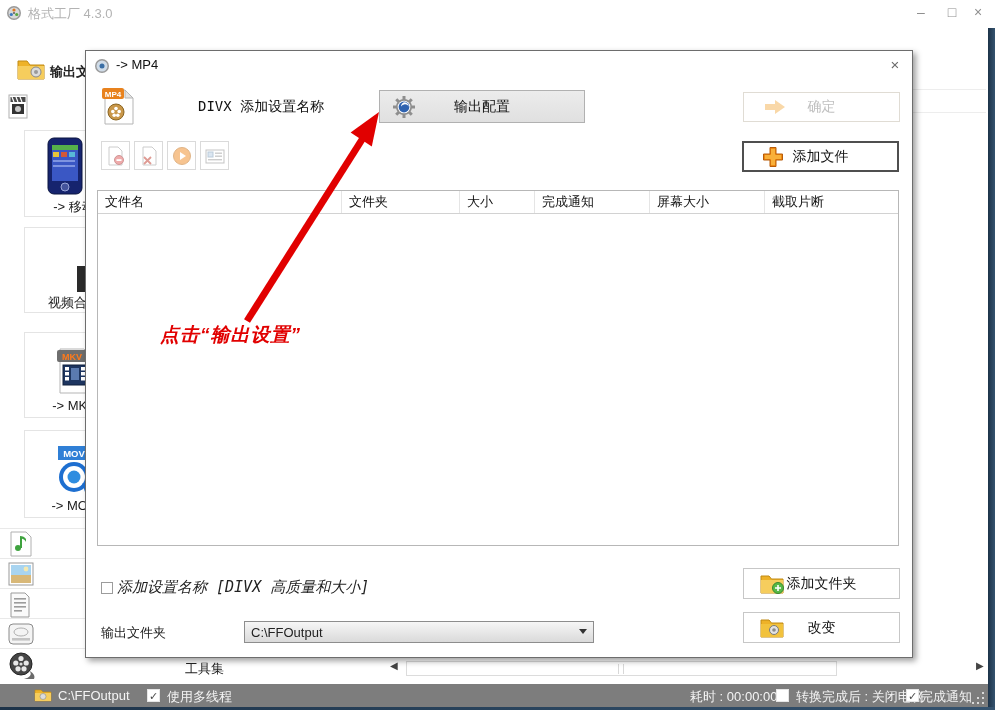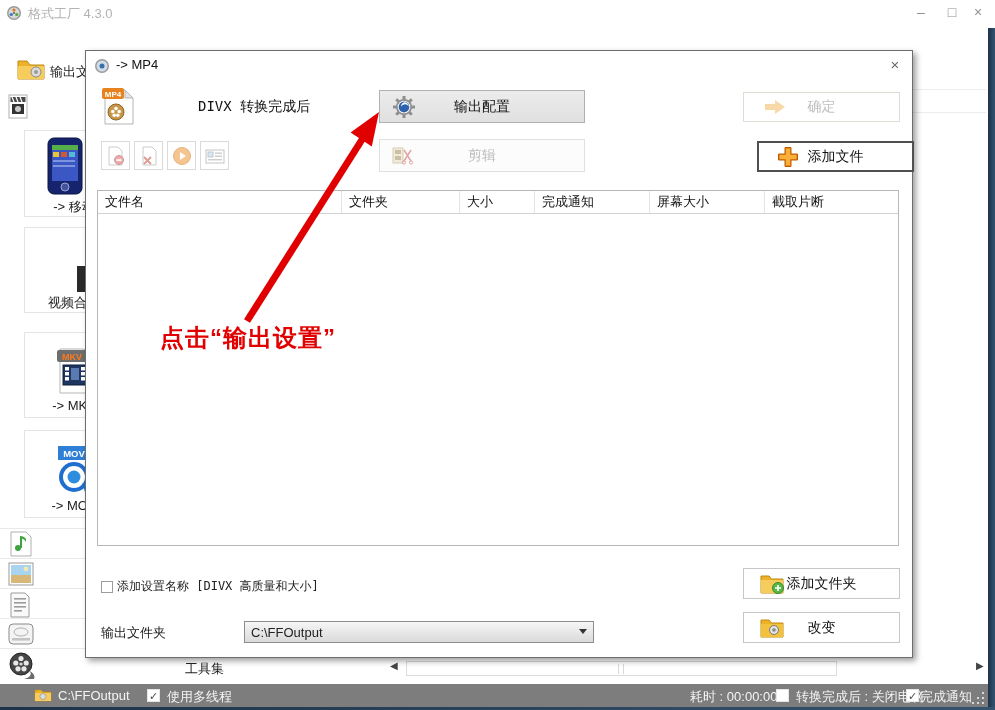--- a/index.html
+++ b/index.html
@@ -32,48 +32,48 @@
 
   
   #dialog { position:absolute; left:85px; top:50px; width:828px; height:608px; background:#fff; border:1px solid #6d6d6d; box-shadow:3px 3px 6px rgba(0,0,0,.38); z-index:5; }
   #dialog-title { position:absolute; left:30px; top:6px; color:#111; }
   #dialog-close { position:absolute; left:798px; top:4px; width:22px; height:20px; text-align:center; line-height:20px; color:#6a6a6a; font-size:15px; }
   #preset-name { position:absolute; left:112px; top:47px; font-family:"DejaVu Sans Mono",monospace; font-size:14px; color:#111; }
   .dlg-btn { position:absolute; display:flex; align-items:center; justify-content:center; font-size:14px; }
   #btn-output-config { left:293px; top:39px; width:206px; height:33px; background:linear-gradient(#ececec,#e0e0e0); border:1px solid #b1b1b1; color:#111; }
   #btn-clip { left:293px; top:88px; width:206px; height:33px; background:#fcfcfc; border:1px solid #e0e0e0; color:#bcbcbc; }
   #btn-ok { left:657px; top:41px; width:157px; height:30px; background:#fff; border:1px solid #e0dcd4; color:#c0c0c0; }
-  #btn-add-file { left:671px; top:90px; width:157px; height:31px; background:#fff; border:2px solid #4f4f4f; color:#141414; }
+  #btn-add-file { left:656px; top:90px; width:157px; height:31px; background:#fff; border:2px solid #4f4f4f; color:#141414; }
   #btn-add-folder { left:657px; top:517px; width:157px; height:31px; background:#fff; border:1px solid #c7c7c7; color:#141414; }
   #btn-change { left:657px; top:561px; width:157px; height:31px; background:#fff; border:1px solid #c7c7c7; color:#141414; }
   .btn-icon { position:absolute; left:12px; top:50%; transform:translateY(-50%); }
   .mini-btn { position:absolute; top:90px; width:29px; height:29px; border:1px solid #dadada; background:#fff; }
   .mini-btn svg { position:absolute; left:4px; top:4px; opacity:.5; }
 
   #file-table { position:absolute; left:11px; top:139px; width:802px; height:356px; border:1px solid #b7b7b7; background:#fff; }
   #table-header { display:flex; height:23px; border-bottom:1px solid #d2d2d2; }
   .th { border-right:1px solid #e5e5e5; padding-left:7px; line-height:22px; color:#111; overflow:hidden; white-space:nowrap; }
 
   #add-setting-row { position:absolute; left:15px; top:527px; display:flex; align-items:center; }
   #add-setting-checkbox { width:12px; height:12px; border:1px solid #9c9c9c; background:#fff; margin-right:4px; font-size:10px; line-height:11px; text-align:center; color:#444; }
-  #add-setting-label { font-family:"DejaVu Sans Mono",monospace; font-size:12px; }
+  #add-setting-label { font-family:"DejaVu Sans Mono",monospace; font-size:15px;font-style:italic; }
   #output-folder-label { position:absolute; left:15px; top:573px; }
   #output-folder-combo { position:absolute; left:158px; top:570px; width:350px; height:22px; background:linear-gradient(#f6f6f6,#dadada); border:1px solid #8d8d8d; }
   #output-folder-value { position:absolute; left:6px; top:3px; }
   #combo-arrow { position:absolute; right:6px; top:7px; width:0; height:0; border-left:4px solid transparent; border-right:4px solid transparent; border-top:5px solid #333; }
 
   
   #toolset-label { position:absolute; left:185px; top:660px; color:#222; }
   #hscroll-thumb { position:absolute; left:406px; top:661px; width:431px; height:15px; background:#fff; border:1px solid #dcdcdc; }
   .hscroll-arrow { position:absolute; top:660px; font-size:10px; color:#444; }
   .faint-line { position:absolute; background:#ededed; }
 
   
   #annotation-svg { position:absolute; left:0; top:0; z-index:9; pointer-events:none; }
-  #annotation-text { position:absolute; left:160px; top:322px; z-index:9; font-size:24px; font-weight:bold; letter-spacing:1px; color:#e10000; pointer-events:none; }
+  #annotation-text { position:absolute; left:160px; top:322px; z-index:9; font-size:19px; font-weight:bold; letter-spacing:1px; color:#e10000; pointer-events:none;font-style:italic; }
 </style>
 </head>
 <body>
 
 <div id="screen">
   <div id="app">
 
     <div id="titlebar">
       <svg class="abs" style="left:6px;top:5px" width="16" height="16" viewBox="0 0 16 16">
         <circle cx="8" cy="8" r="7" fill="#9a9a9a"></circle>
@@ -90,21 +90,21 @@
     </div>
 
 
     <div class="abs" style="left:10px;top:55px;width:120px;height:30px">
       <svg class="abs" style="left:6px;top:2px" width="30" height="24" viewBox="0 0 30 24">
         <path d="M2 4 h9 l3 4 h14 v14 H2z" fill="#eeb228" stroke="#c08a14"></path>
         <path d="M2 9 h26 v13 H2z" fill="#f6cd5d"></path>
         <circle cx="20" cy="15" r="5" fill="#dcdcdc" stroke="#8a8a8a"></circle>
         <circle cx="20" cy="15" r="2" fill="#9a9a9a"></circle>
       </svg>
-      <span class="abs" style="left:40px;top:8px;font-weight:normal">输出文</span>
+      <span class="abs" style="left:40px;top:8px;font-weight:bold">输出文</span>
     </div>
 
     <div class="abs" style="left:8px;top:94px;width:26px;height:28px">
       <svg width="22" height="26" viewBox="0 0 22 26">
         <rect x="1" y="1" width="18" height="23" fill="#fff" stroke="#b0b0b0"></rect>
         <rect x="2.5" y="3" width="15" height="5" fill="#4a4a4a"></rect>
         <path d="M4 3 l2 5 M8 3 l2 5 M12 3 l2 5" stroke="#fff" stroke-width="1.2"></path>
         <rect x="4" y="10" width="12" height="10" fill="#333"></rect>
         <circle cx="10" cy="15" r="3" fill="#c8c8c8"></circle>
       </svg>
@@ -264,49 +264,38 @@
       <rect x="0" y="1" width="22" height="11" rx="2" fill="#e8821e"></rect>
       <text x="11" y="9.5" font-size="8" font-weight="bold" fill="#fff" text-anchor="middle">MP4</text>
       <circle cx="14" cy="25" r="8" fill="#c9974a" stroke="#8a6420"></circle>
       <circle cx="14" cy="21.5" r="1.8" fill="#fff"></circle>
       <circle cx="10.8" cy="24.5" r="1.8" fill="#fff"></circle>
       <circle cx="17.2" cy="24.5" r="1.8" fill="#fff"></circle>
       <circle cx="12.2" cy="28.2" r="1.8" fill="#fff"></circle>
       <circle cx="15.8" cy="28.2" r="1.8" fill="#fff"></circle>
     </svg>
 
-    <span id="preset-name">DIVX 转换完成后</span>
+    <span id="preset-name">DIVX 添加设置名称</span>
 
     <div id="btn-output-config" class="dlg-btn">
       <svg class="btn-icon" width="24" height="24" viewBox="0 0 24 24">
         <g fill="#8e8e8e">
           <rect x="10.5" y="1" width="3" height="22"></rect>
           <rect x="1" y="10.5" width="22" height="3"></rect>
           <rect x="10.5" y="1" width="3" height="22" transform="rotate(45 12 12)"></rect>
           <rect x="10.5" y="1" width="3" height="22" transform="rotate(-45 12 12)"></rect>
         </g>
         <circle cx="12" cy="12" r="8" fill="#8e8e8e"></circle>
         <circle cx="12" cy="12" r="6.3" fill="#fff"></circle>
         <circle cx="12" cy="12" r="5.4" fill="#2e62b0"></circle>
         <path d="M12 7.2 a4.8 4.8 0 0 1 4.8 4.8 a4 4 0 0 0 -4 -2.8 a4.4 4.4 0 0 0 -3.8 2.4 a4.8 4.8 0 0 1 3 -4.4z" fill="#fff"></path>
       </svg>
       <span>输出配置</span>
     </div>
 
-    <div id="btn-clip" class="dlg-btn">
-      <svg class="btn-icon" style="opacity:.45" width="22" height="20" viewBox="0 0 22 20">
-        <rect x="1" y="2" width="10" height="15" fill="#e6d6ae" stroke="#ab9560"></rect>
-        <rect x="3" y="4" width="6" height="4" fill="#8d7840"></rect>
-        <rect x="3" y="10" width="6" height="4" fill="#8d7840"></rect>
-        <path d="M12 4 L19 15 M19 4 L12 15" stroke="#c0392b" stroke-width="1.4"></path>
-        <circle cx="12" cy="16.5" r="1.6" fill="none" stroke="#c0392b"></circle>
-        <circle cx="19" cy="16.5" r="1.6" fill="none" stroke="#c0392b"></circle>
-      </svg>
-      <span>剪辑</span>
-    </div>
 
     <div id="btn-ok" class="dlg-btn">
       <svg class="btn-icon" style="left:20px;opacity:.45" width="22" height="16" viewBox="0 0 22 16">
         <path d="M1 5 h10 V1 l10 7 -10 7 V11 H1z" fill="#f2a93f"></path>
       </svg>
       <span>确定</span>
     </div>
 
     <div id="btn-add-file" class="dlg-btn">
       <svg class="btn-icon" style="left:18px" width="22" height="22" viewBox="0 0 22 22">

